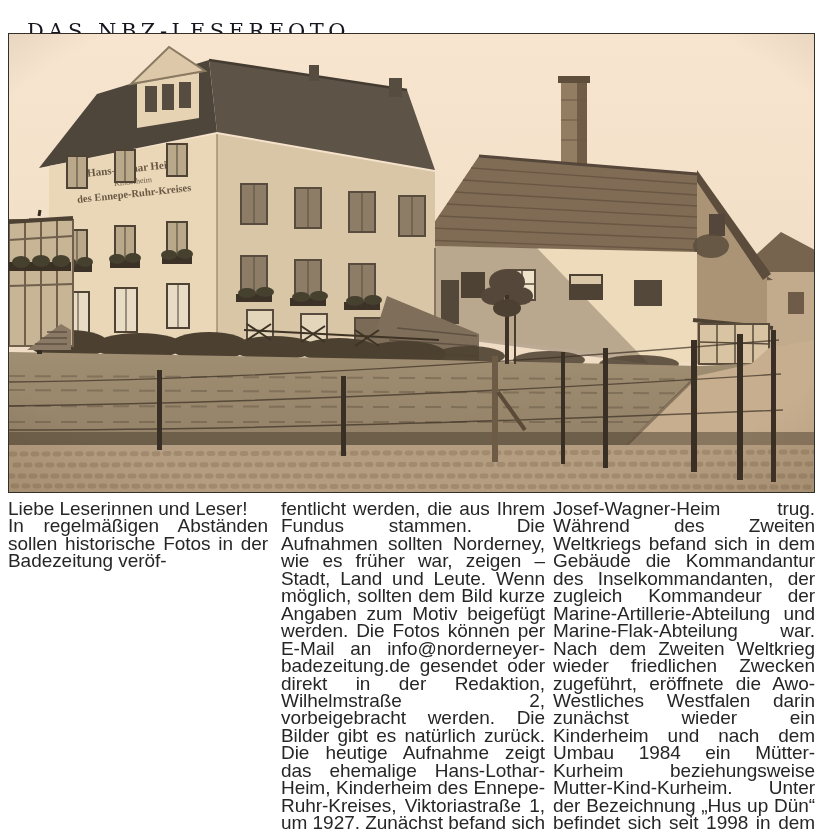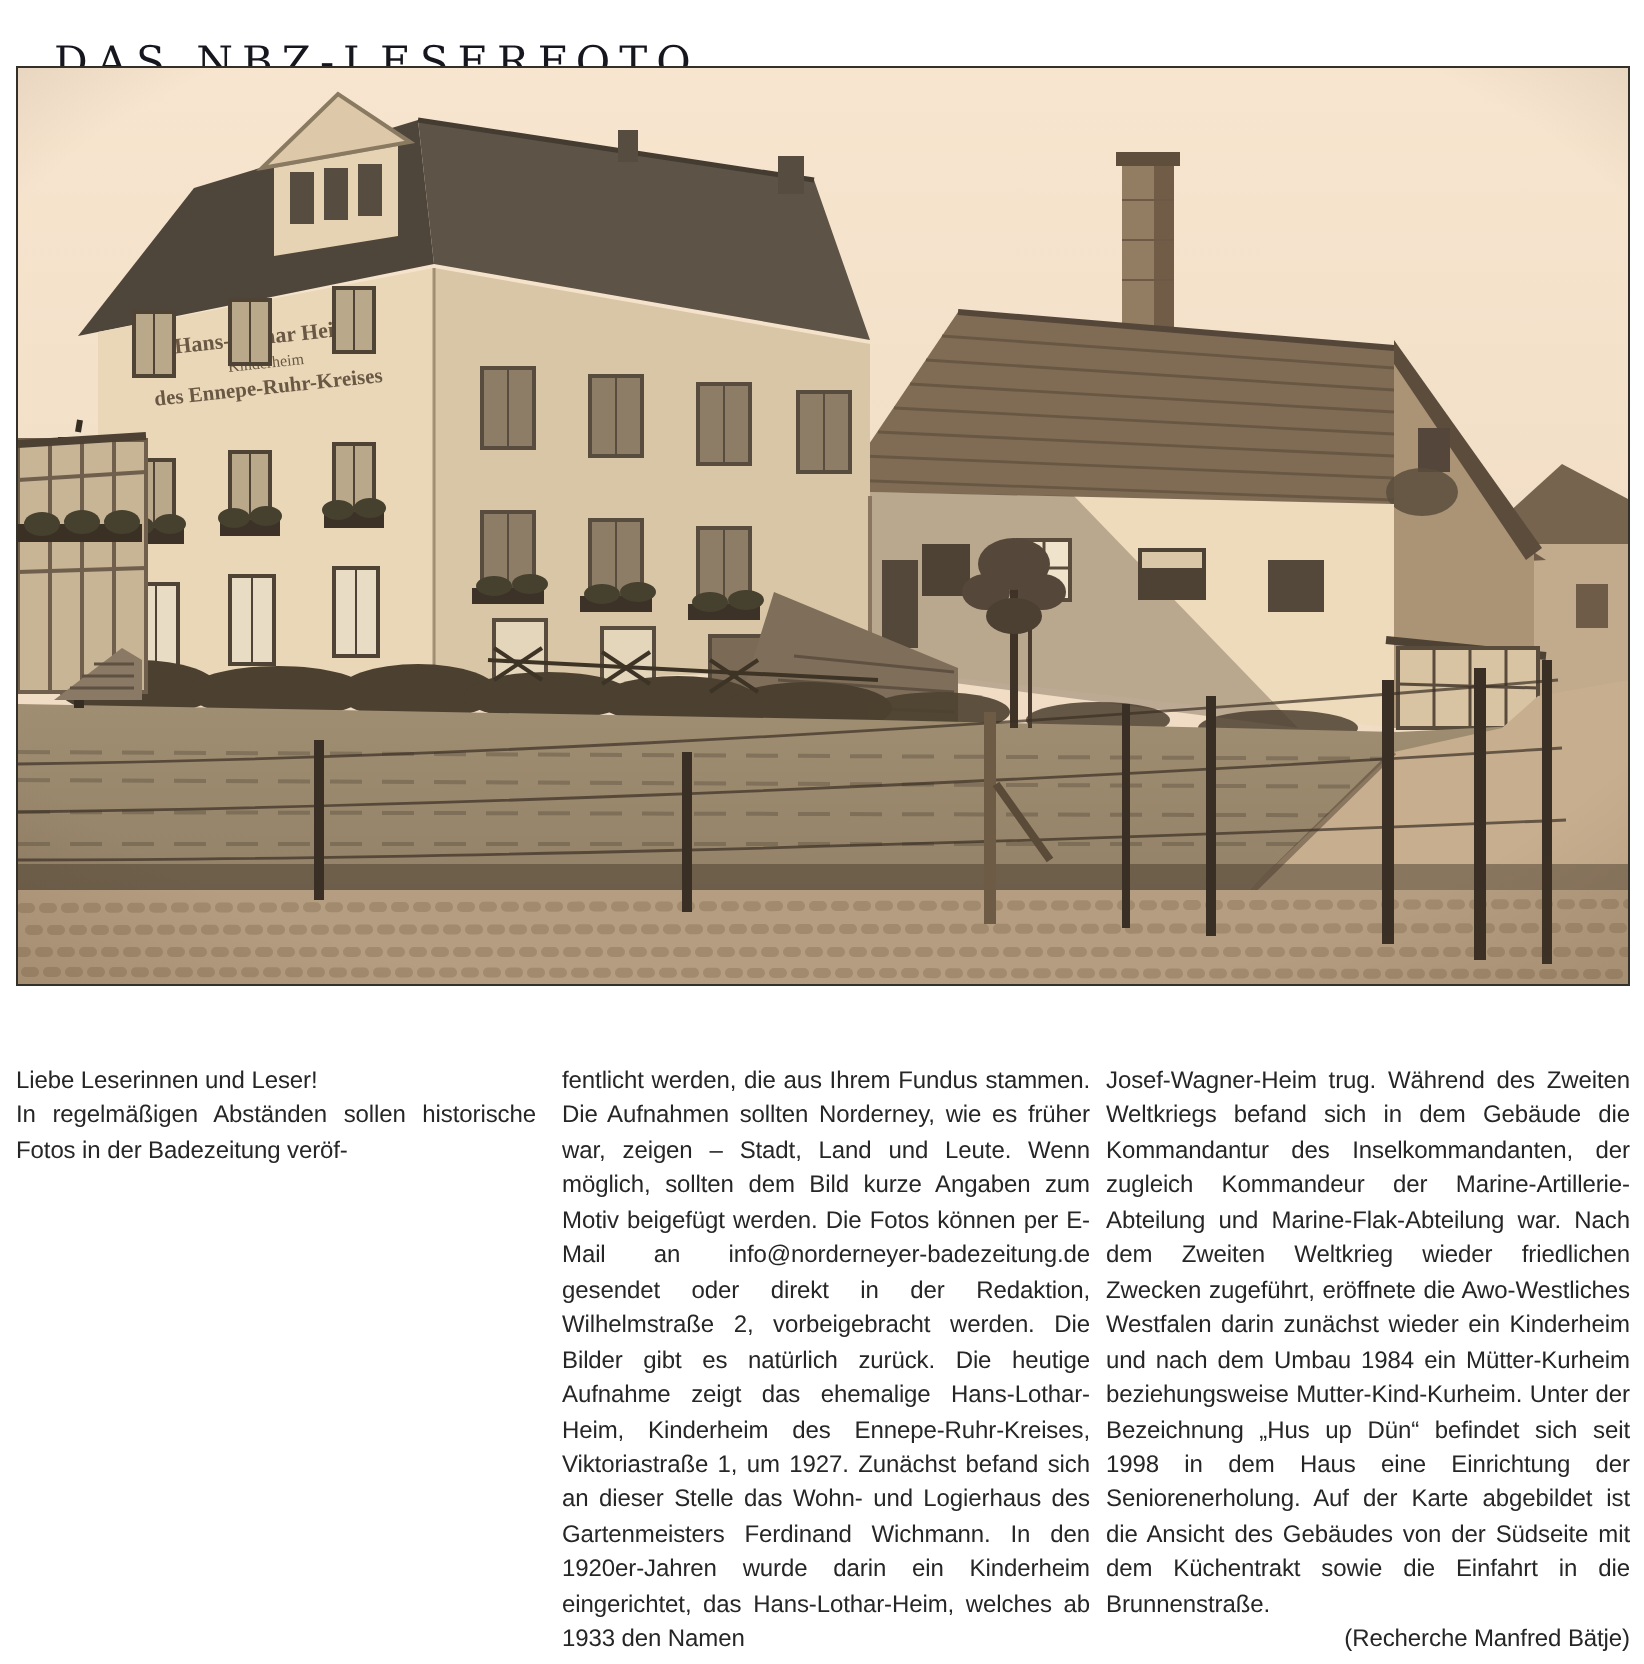--- a/index.html
+++ b/index.html
@@ -12,22 +12,22 @@
     font-family:"DejaVu Serif", serif;font-weight:400;
     font-size:21px;letter-spacing:4.5px;color:#16161f;white-space:nowrap;
   }
   .photo-frame{
     position:absolute;left:8px;top:33px;width:807px;height:460px;
     border:1.5px solid #33302a;box-sizing:border-box;background:#f5e2cc;
   }
   .photo-frame svg{display:block;width:100%;height:100%;}
   .col{
     position:absolute;top:500px;
-    font-size:12px;line-height:17.45px;color:#262626;
-    text-align:justify;letter-spacing:-0.05px;margin-top:32px;
+    font-size:19px;line-height:17.45px;color:#262626;
+    text-align:justify;letter-spacing:-0.05px;
   }
   .col p{margin:0;}
   .col-1{left:8px;width:260px;}
   .col-2{left:281px;width:264px;}
   .col-3{left:553px;width:262px;}
   .credit{text-align:right;}
 </style>
 </head>
 <body>
 

